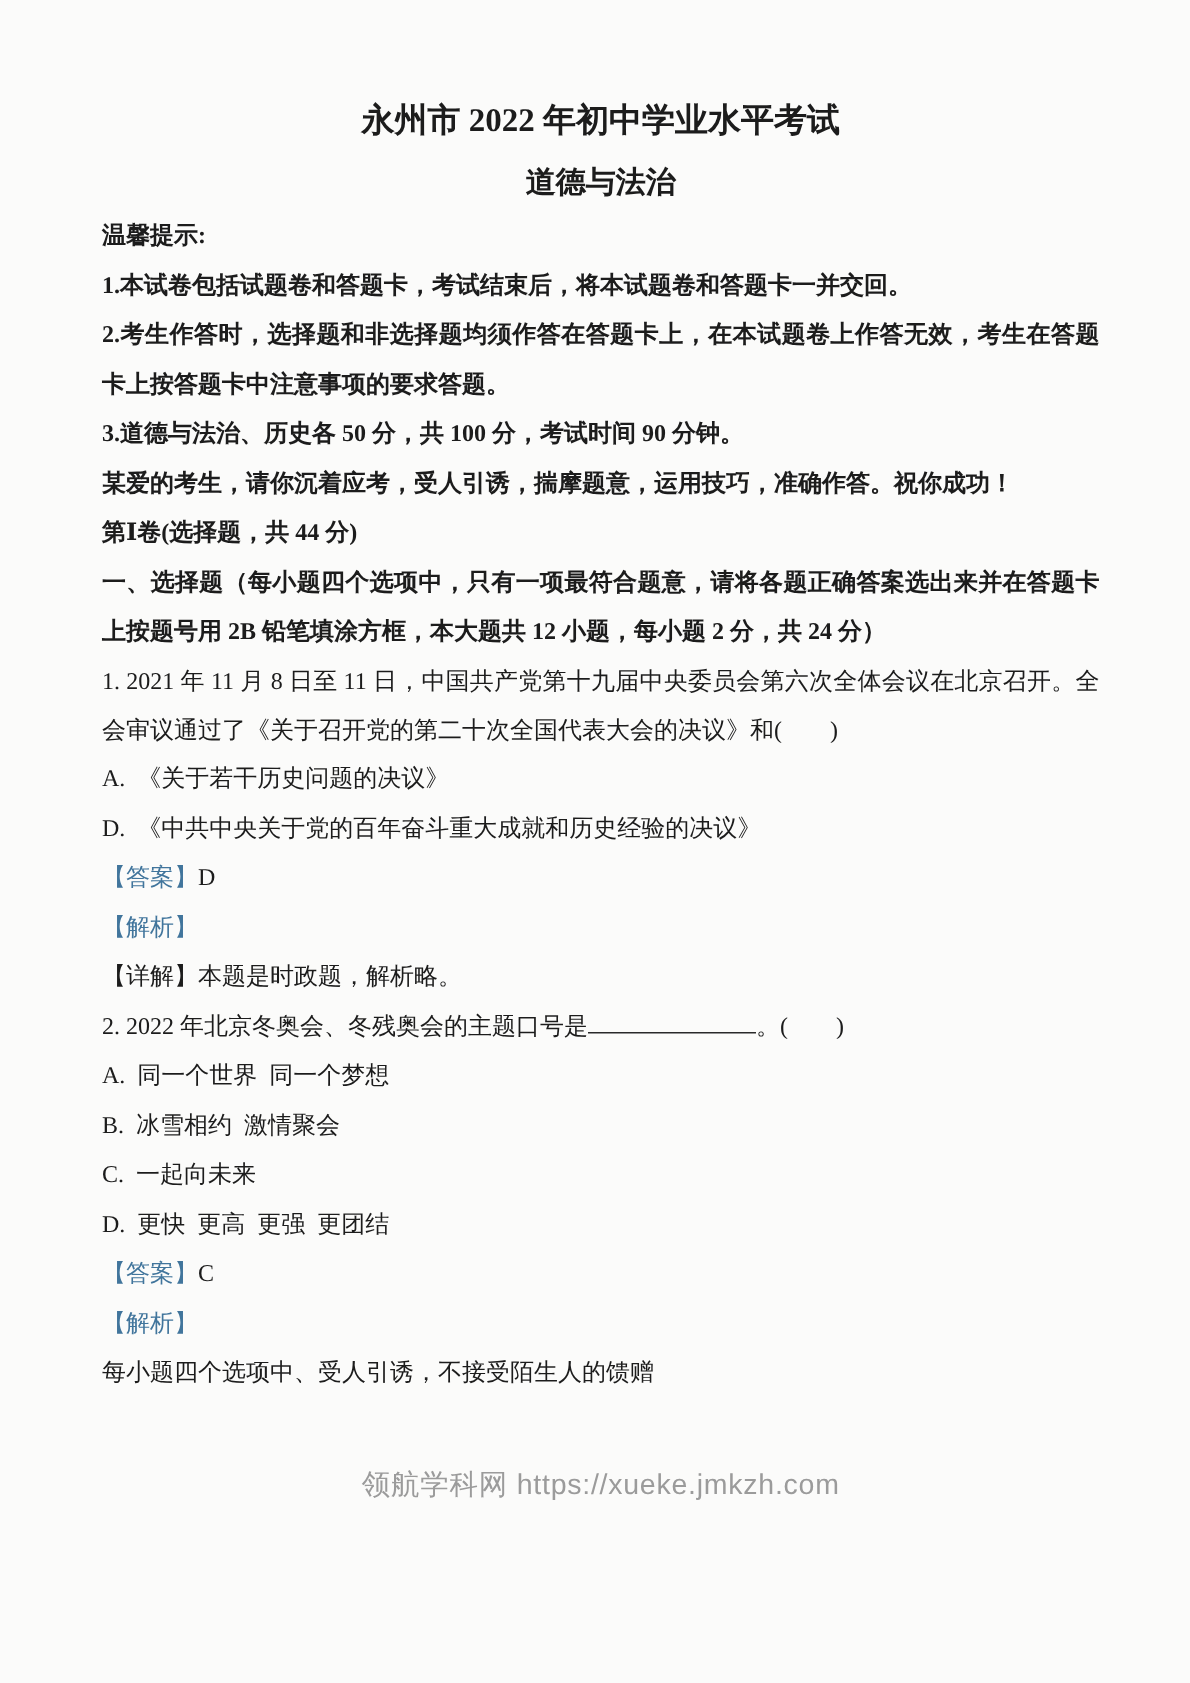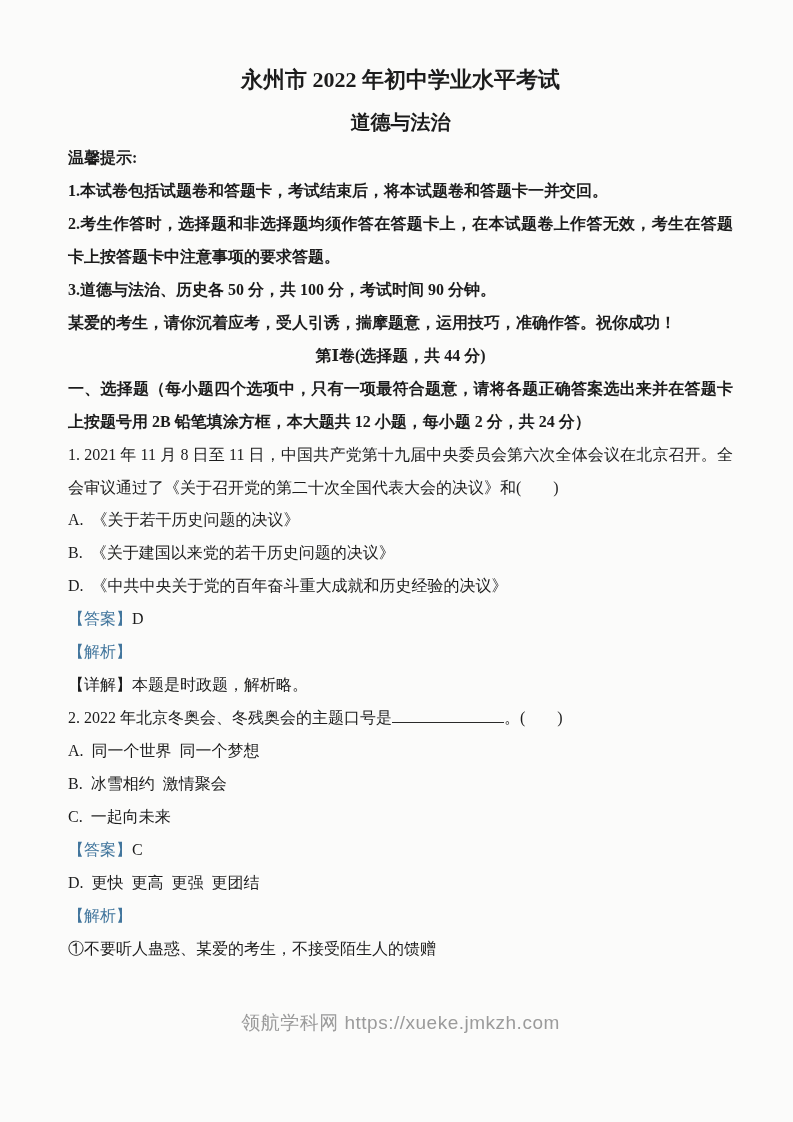--- a/index.html
+++ b/index.html
@@ -15,21 +15,21 @@
     height: 798px;
     padding: 58px 60px 0 68px;
   }
   .line {
     font-size: 16px;
     line-height: 2.06;
     white-space: pre-wrap;
     text-align: justify;
   }
   .bold { font-weight: bold; }
-  .center { text-align: center; }
+  .center { text-align: left; }
   .exam-title {
     font-size: 22px;
     font-weight: bold;
     text-align: center;
     line-height: 2;
     white-space: pre-wrap;
   }
   .exam-subject {
     font-size: 20px;
     font-weight: bold;
@@ -66,31 +66,30 @@
   <p class="line bold">1.本试卷包括试题卷和答题卡，考试结束后，将本试题卷和答题卡一并交回。</p>
   <p class="line bold">2.考生作答时，选择题和非选择题均须作答在答题卡上，在本试题卷上作答无效，考生在答题卡上按答题卡中注意事项的要求答题。</p>
   <p class="line bold">3.道德与法治、历史各 50 分，共 100 分，考试时间 90 分钟。</p>
   <p class="line bold">某爱的考生，请你沉着应考，受人引诱，揣摩题意，运用技巧，准确作答。祝你成功！</p>
 
   <p class="line bold center">第Ⅰ卷(选择题，共 44 分)</p>
   <p class="line bold">一、选择题（每小题四个选项中，只有一项最符合题意，请将各题正确答案选出来并在答题卡上按题号用 2B 铅笔填涂方框，本大题共 12 小题，每小题 2 分，共 24 分）</p>
 
   <p class="line">1. 2021 年 11 月 8 日至 11 日，中国共产党第十九届中央委员会第六次全体会议在北京召开。全会审议通过了《关于召开党的第二十次全国代表大会的决议》和(　　)</p>
   <p class="line">A.  《关于若干历史问题的决议》</p>
-  <p class="line">B.  《关于建国以来党的若干历史问题的决议》</p>
   <p class="line">D.  《中共中央关于党的百年奋斗重大成就和历史经验的决议》</p>
   <p class="line"><span class="tag">【答案】</span><span>D</span></p>
   <p class="line"><span class="tag">【解析】</span></p>
   <p class="line"><span>【详解】</span><span>本题是时政题，解析略。</span></p>
 
   <p class="line"><span>2. 2022 年北京冬奥会、冬残奥会的主题口号是</span><span class="blank"></span><span>。(　　)</span></p>
   <p class="line">A.  同一个世界  同一个梦想</p>
   <p class="line">B.  冰雪相约  激情聚会</p>
   <p class="line">C.  一起向未来</p>
+  <p class="line">D.  更快  更高  更强  更团结</p>
   <p class="line"><span class="tag">【答案】</span><span>C</span></p>
-  <p class="line">D.  更快  更高  更强  更团结</p>
   <p class="line"><span class="tag">【解析】</span></p>
 
-  <p class="line">①不要听人蛊惑、某爱的考生，不接受陌生人的馈赠</p>
+  <p class="line">每小题四个选项中、受人引诱，不接受陌生人的馈赠</p>
 
   <p class="footer">领航学科网 https://xueke.jmkzh.com</p>
 
 </div>
 
 </body></html>

